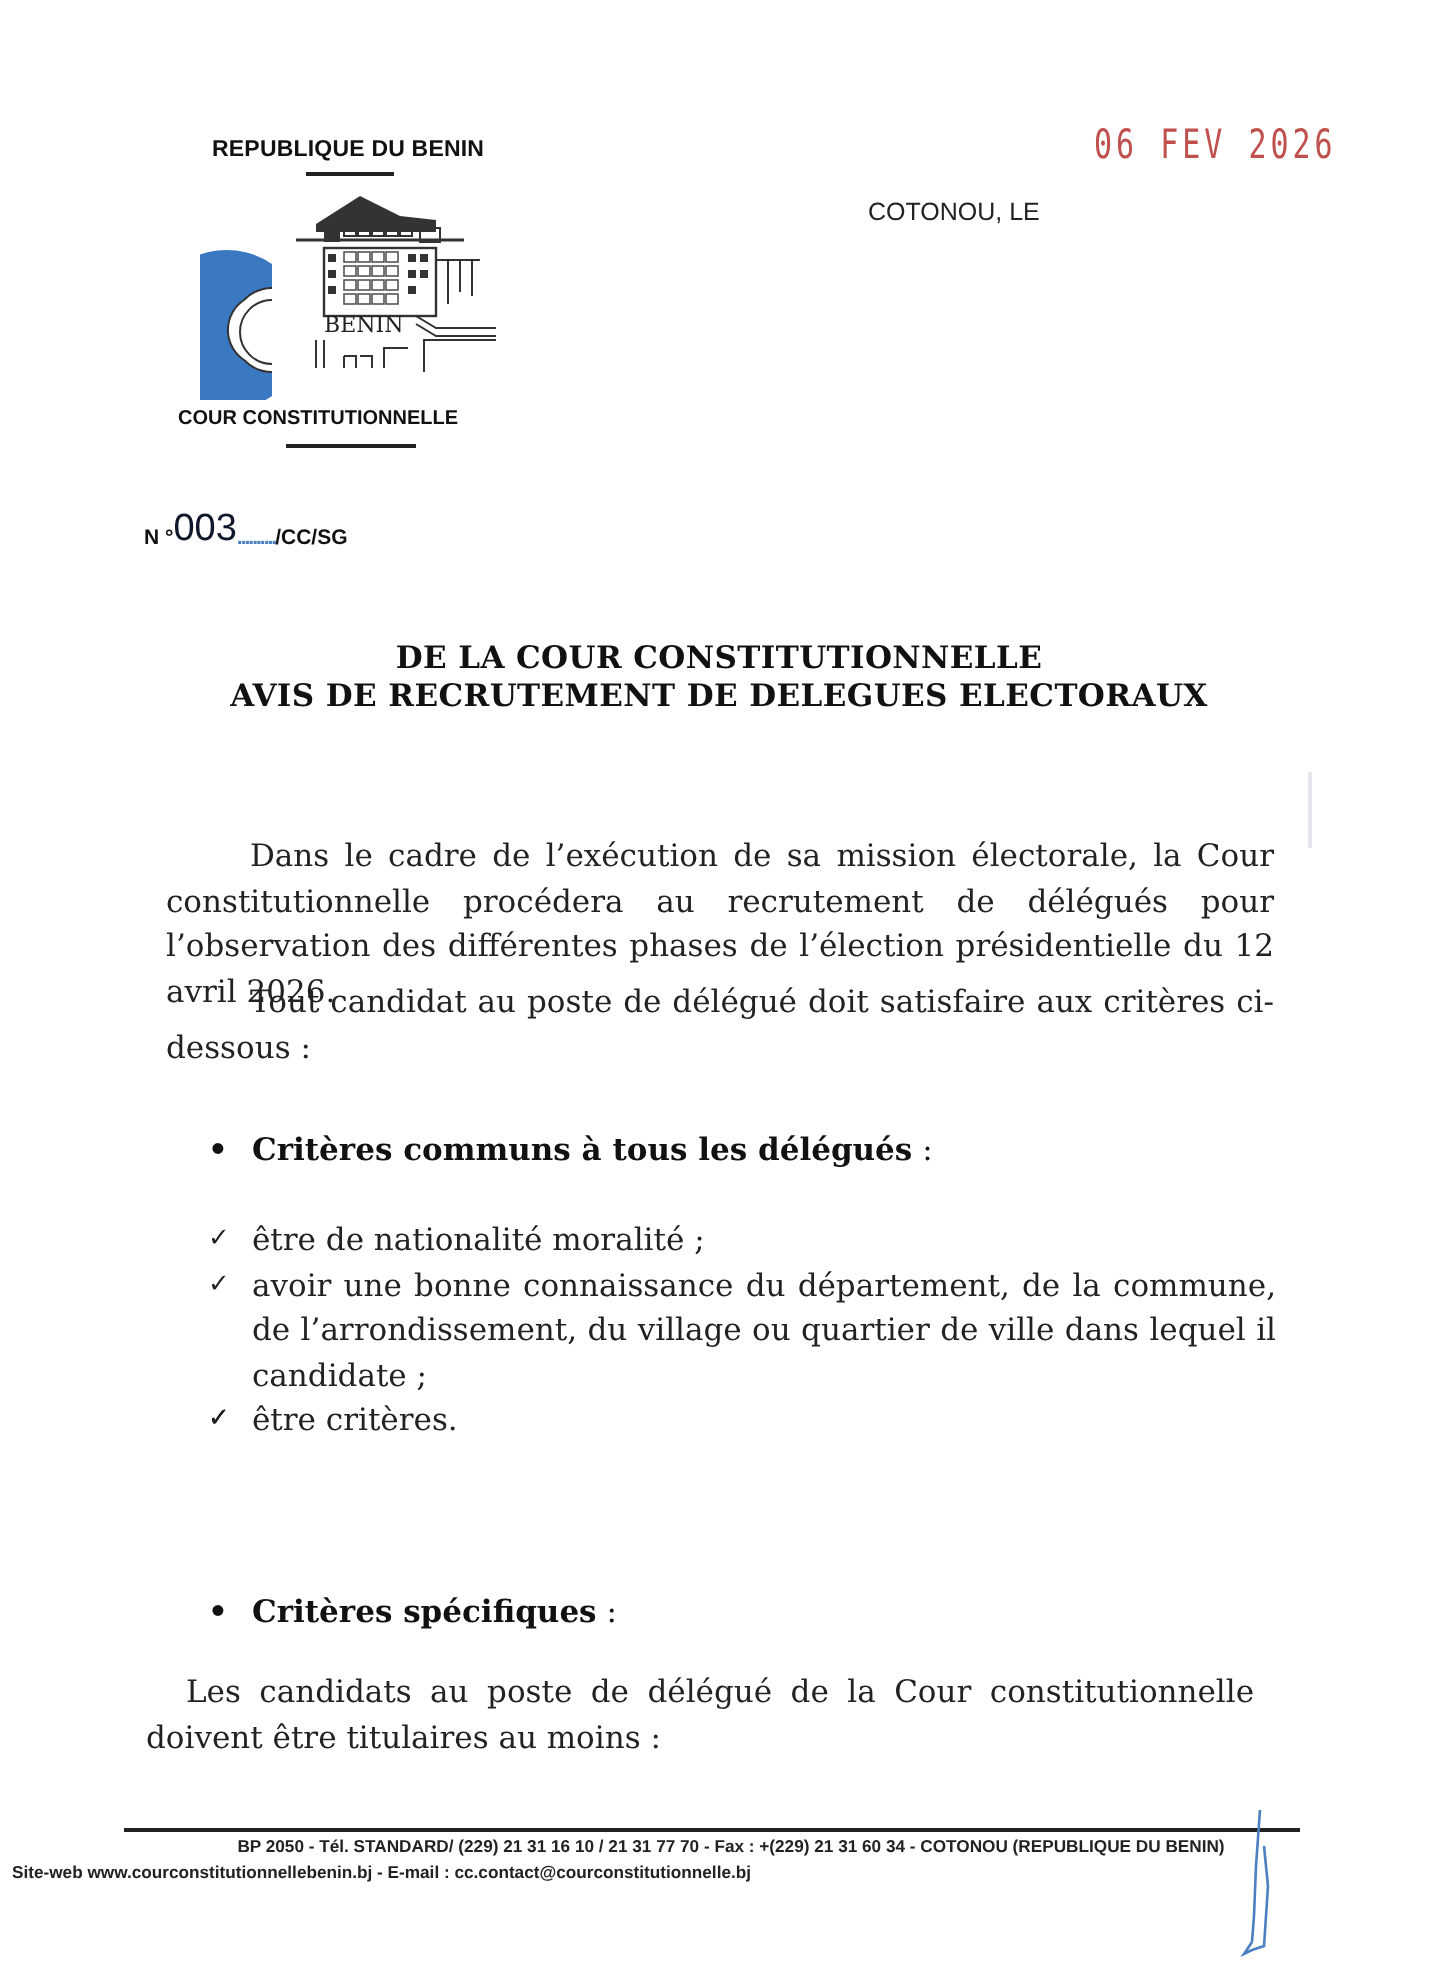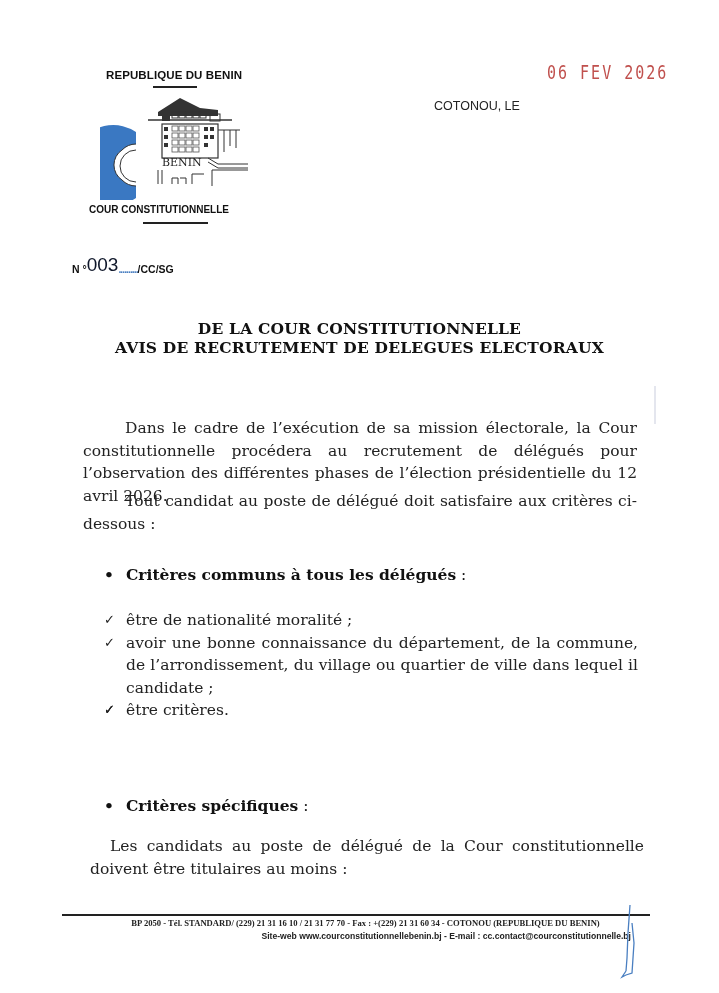--- a/index.html
+++ b/index.html
@@ -50,21 +50,21 @@
 
     
     .para {
       position: absolute; left: 83px; width: 554px;
       font-family: "DejaVu Serif", serif; font-size: 15.5px; line-height: 22.5px; color: #222;
       text-align: justify; text-align-last: left;
     }
     .para .indent { display: inline-block; width: 42px; }
     .p1 { top: 381px; margin-top: 36px; }
     .p2 { top: 490px; }
-    .p3 { top: 835px; left: 90px; }
+    .p3 { top: 835px; left: 73px; }
     .p3 .indent { width: 20px; }
 
     .bullet-head {
       position: absolute; left: 104px;
       font-family: "DejaVu Serif", serif; font-size: 15.5px; color: #111;
     }
     .bullet-head .dot { display: inline-block; width: 22px; font-weight: bold; }
     .bullet-head b { font-weight: bold; }
     .bh1 { top: 565px; }
     .bh2 { top: 756px; margin-top: 40px; }
@@ -74,25 +74,25 @@
       position: relative; padding-left: 22px;
       font-family: "DejaVu Serif", serif; font-size: 15.5px; line-height: 22.5px; color: #222;
       text-align: justify; text-align-last: left;
     }
     .checklist li .check { position: absolute; left: 0; top: 0; font-family: "DejaVu Sans", sans-serif; font-size: 13px; }
 
     
     .footer-line { position: absolute; left: 62px; top: 914px; width: 588px; height: 2px; background: #222; }
     .footer-line1 {
       position: absolute; left: 0; width: 719px; top: 918px; text-align: center;
-      font-family: Liberation Serif, serif; font-weight: bold; font-size: 8.6px; color: #222;
+      font-family: Liberation Sans, sans-serif; font-weight: bold; font-size: 8.6px; color: #222;
       padding-left: 12px; box-sizing: border-box;
     }
     .footer-line2 {
-      position: absolute; left: 0; width: 631px; top: 931px; text-align: right;
+      position: absolute; left: 0; width: 631px; top: 931px; text-align: left;
       font-family: "Liberation Sans", sans-serif; font-weight: bold; font-size: 8.6px; color: #222;
       padding-left: 6px; box-sizing: border-box;
     }
     .signature { position: absolute; left: 612px; top: 903px; width: 30px; height: 80px; }
     .margin-mark { position: absolute; left: 654px; top: 386px; width: 2px; height: 38px; background: #e4e6ee; }
   </style>
 </head>
 <body>
 
 <div class="rep-title">REPUBLIQUE DU BENIN</div>

